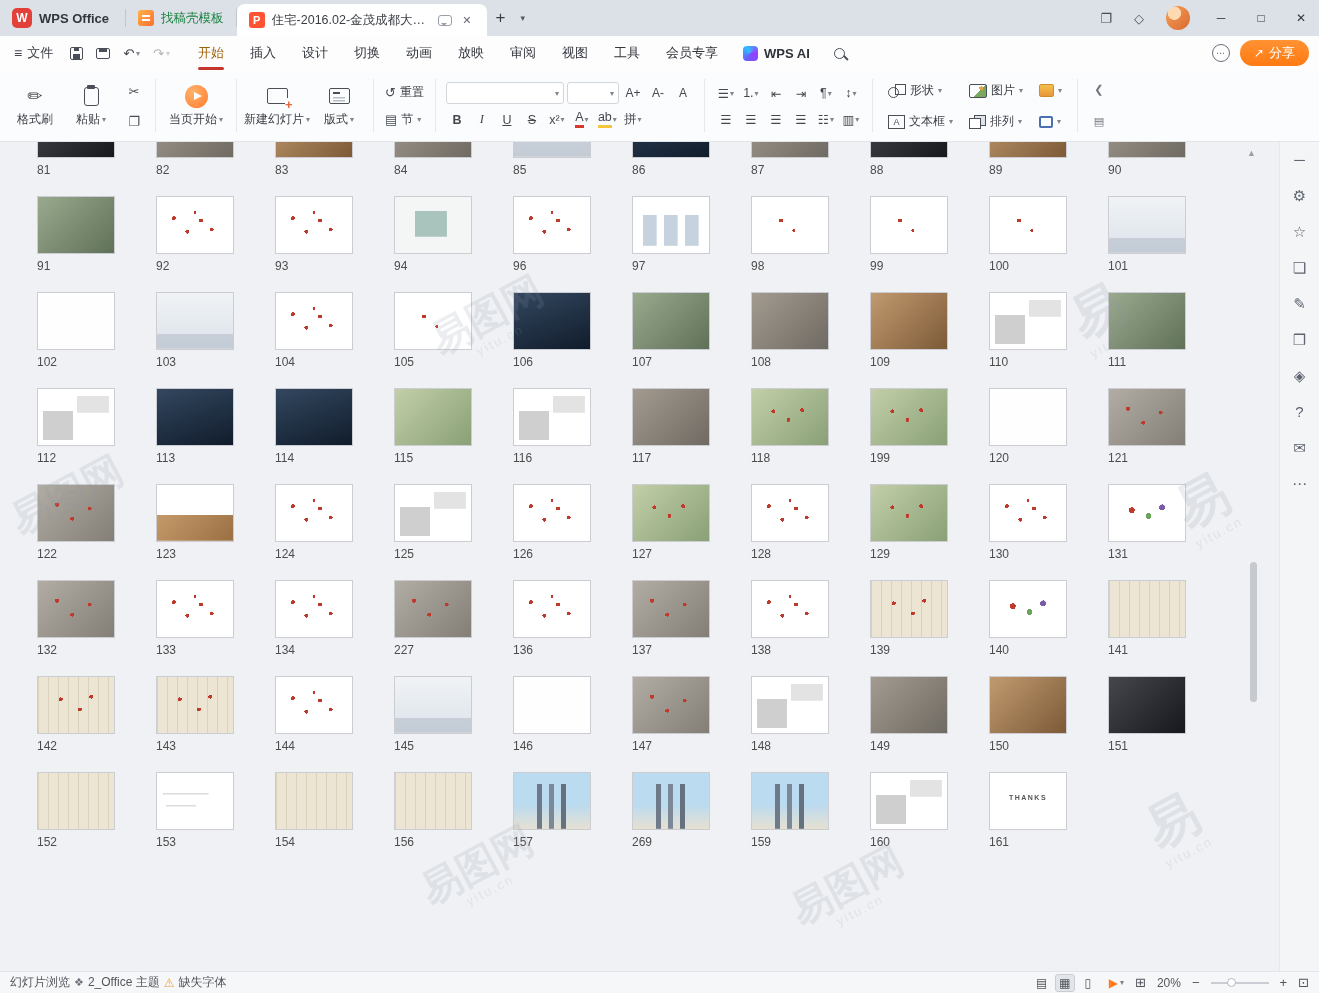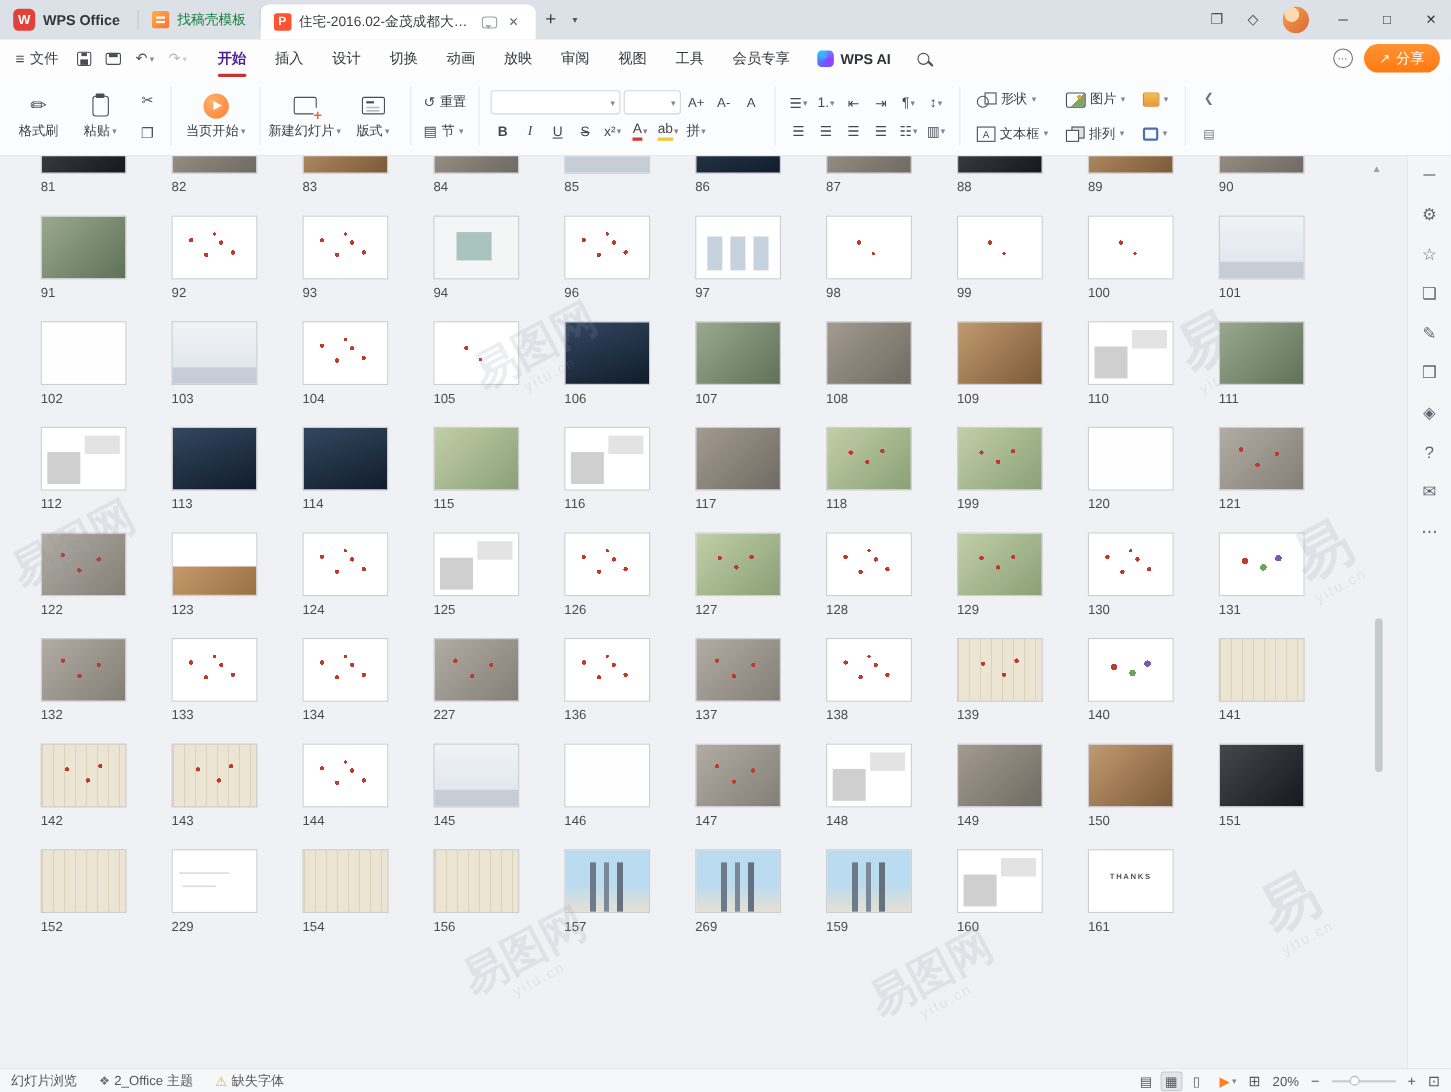--- a/index.html
+++ b/index.html
@@ -39,21 +39,21 @@
   .mb-qicons { display:flex; align-items:center; gap:3px; padding-right:10px; }
   .qbtn { display:flex; align-items:center; gap:2px; padding:3px 5px; border-radius:3px; color:#44484f; font-size:13px; }
   .qbtn .caret { font-size:8px; color:#888d95; }
   .qbtn.disabled { opacity:.4; }
   .ic-save { width:13px; height:13px; border:1.5px solid #4a4f57; border-radius:2px;
     background:linear-gradient(#4a4f57,#4a4f57) 50% 100%/7px 5px no-repeat,linear-gradient(#4a4f57,#4a4f57) 50% 0/5px 3px no-repeat; }
   .ic-print { width:14px; height:11px; border:1.5px solid #4a4f57; border-radius:2px;
     background:linear-gradient(#4a4f57,#4a4f57) 50% 0/8px 3px no-repeat; }
   .menu-tabs { display:flex; align-items:stretch; }
   .mtab { display:flex; align-items:center; padding:0 13px; font-size:13px; color:#33363d; position:relative; }
-  .mtab.active { color:#4c1d95; font-weight:bold; }
+  .mtab.active { color:#a16207; font-weight:normal; }
   .mtab.active::after { content:""; position:absolute; left:50%; transform:translateX(-50%); bottom:0; width:26px; height:3px; border-radius:2px; background:#c7362d; }
   .mb-ai { display:flex; align-items:center; gap:6px; padding:0 12px; font-size:13px; font-weight:bold; color:#2f3239; }
   .ai-logo { width:15px; height:15px; border-radius:4px; background:conic-gradient(from 210deg,#6a5cff,#2bc2ff,#9a3cff,#6a5cff); }
   .mb-search { display:flex; align-items:center; padding:0 12px; }
   .ic-search { width:11px; height:11px; border:1.5px solid #4a4f57; border-radius:50%; position:relative; }
   .ic-search::after { content:""; position:absolute; width:6px; height:1.5px; background:#4a4f57; transform:rotate(45deg); right:-5px; bottom:-1px; }
   .mb-spacer { flex:1; }
   .mb-help { display:flex; align-items:center; padding:0 10px; }
   .ic-help { width:18px; height:18px; border:1.4px solid #6a6f78; border-radius:50%; color:#6a6f78; font-size:9px; display:flex; align-items:center; justify-content:center; letter-spacing:1px; }
   .share-btn { display:flex; align-items:center; gap:5px; align-self:center; height:26px; padding:0 14px; margin-right:10px; border-radius:13px; background:linear-gradient(180deg,#ff9232,#ff7a12); color:#fff; font-size:13px; }
@@ -151,21 +151,21 @@
   
   .vscroll-up { position:absolute; right:23px; top:6px; font-size:9px; color:#9aa0a8; }
   .vscroll-thumb { position:absolute; right:22px; top:420px; width:7px; height:140px; border-radius:4px; background:#c6c9ce; }
 
   
   .rightbar { width:40px; background:#f4f5f7; border-left:1px solid #e6e8eb; display:flex; flex-direction:column; align-items:center; padding-top:10px; gap:21px; flex-shrink:0; }
   .rb-icon { font-size:15px; color:#5f6672; line-height:1; }
 
   
   .statusbar { height:22px; background:#f6f7f9; border-top:1px solid #e3e5e8; display:flex; align-items:center; font-size:12px; color:#53565c; flex-shrink:0; }
-  .sb-left { display:flex; align-items:center; gap:20px; padding-left:10px; }
+  .sb-left { display:flex; align-items:center; gap:4px; padding-left:10px; }
   .sb-item { display:flex; align-items:center; gap:4px; white-space:nowrap; }
   .sb-ic { font-size:11px; color:#6a6f78; }
   .warn-ic { color:#e6a23c; font-size:12px; }
   .sb-spacer { flex:1; }
   .sb-right { display:flex; align-items:center; gap:11px; padding-right:10px; }
   .vbtn { width:20px; height:18px; display:flex; align-items:center; justify-content:center; font-size:12px; color:#53565c; border-radius:3px; }
   .vbtn.active { background:#e2e5ea; border:1px solid #c9ccd2; }
   .playbtn { display:flex; align-items:center; gap:2px; color:#ff7c1f; font-size:12px; }
   .zoom-track { width:58px; height:2px; background:#c9ccd2; position:relative; }
   .zoom-knob { position:absolute; left:16px; top:-4px; width:9px; height:9px; border-radius:50%; background:#fff; border:1px solid #b4b8bf; }
@@ -744,21 +744,21 @@
           <div class="cell">
             <div class="thumb k-photo-dark"></div>
             <div class="snum">151</div>
           </div>
           <div class="cell">
             <div class="thumb k-plan"></div>
             <div class="snum">152</div>
           </div>
           <div class="cell">
             <div class="thumb k-diagram"></div>
-            <div class="snum">229</div>
+            <div class="snum">153</div>
           </div>
           <div class="cell">
             <div class="thumb k-plan"></div>
             <div class="snum">154</div>
           </div>
           <div class="cell">
             <div class="thumb k-plan"></div>
             <div class="snum">156</div>
           </div>
           <div class="cell">

